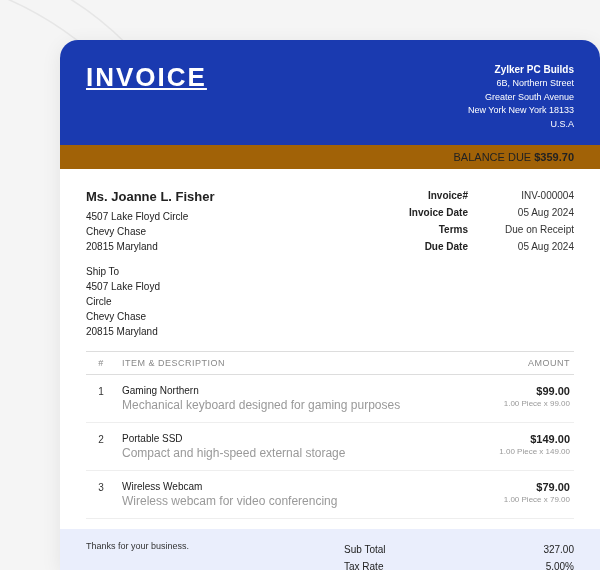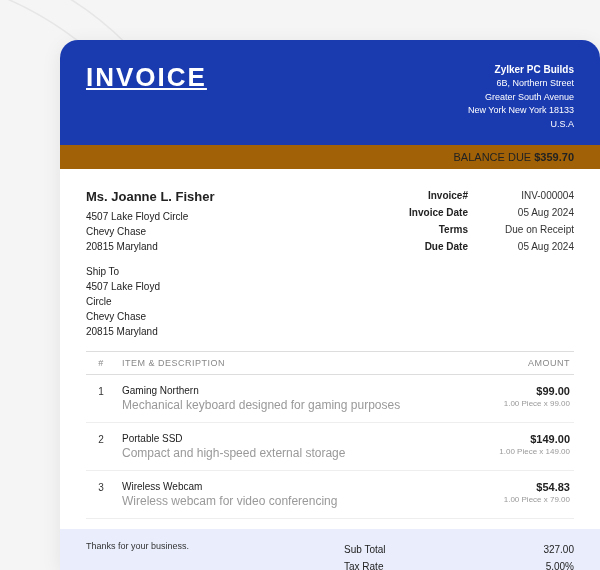--- a/index.html
+++ b/index.html
@@ -226,21 +226,21 @@
       </div>
     </div>
 
     <div class="item-row">
       <div class="col-num">3</div>
       <div class="col-desc">
         <div class="title">Wireless Webcam</div>
         <div class="subtitle">Wireless webcam for video conferencing</div>
       </div>
       <div class="col-amt">
-        <div class="price">$54.83</div>
+        <div class="price">$79.00</div>
         <div class="unit">1.00  Piece  x   79.00</div>
       </div>
     </div>
 
     <div class="totals-block">
       <div class="thanks">Thanks for your business.</div>
       <div class="totals">
         <div class="totals-row">
             <span>Sub Total</span>
             <span>327.00</span>

